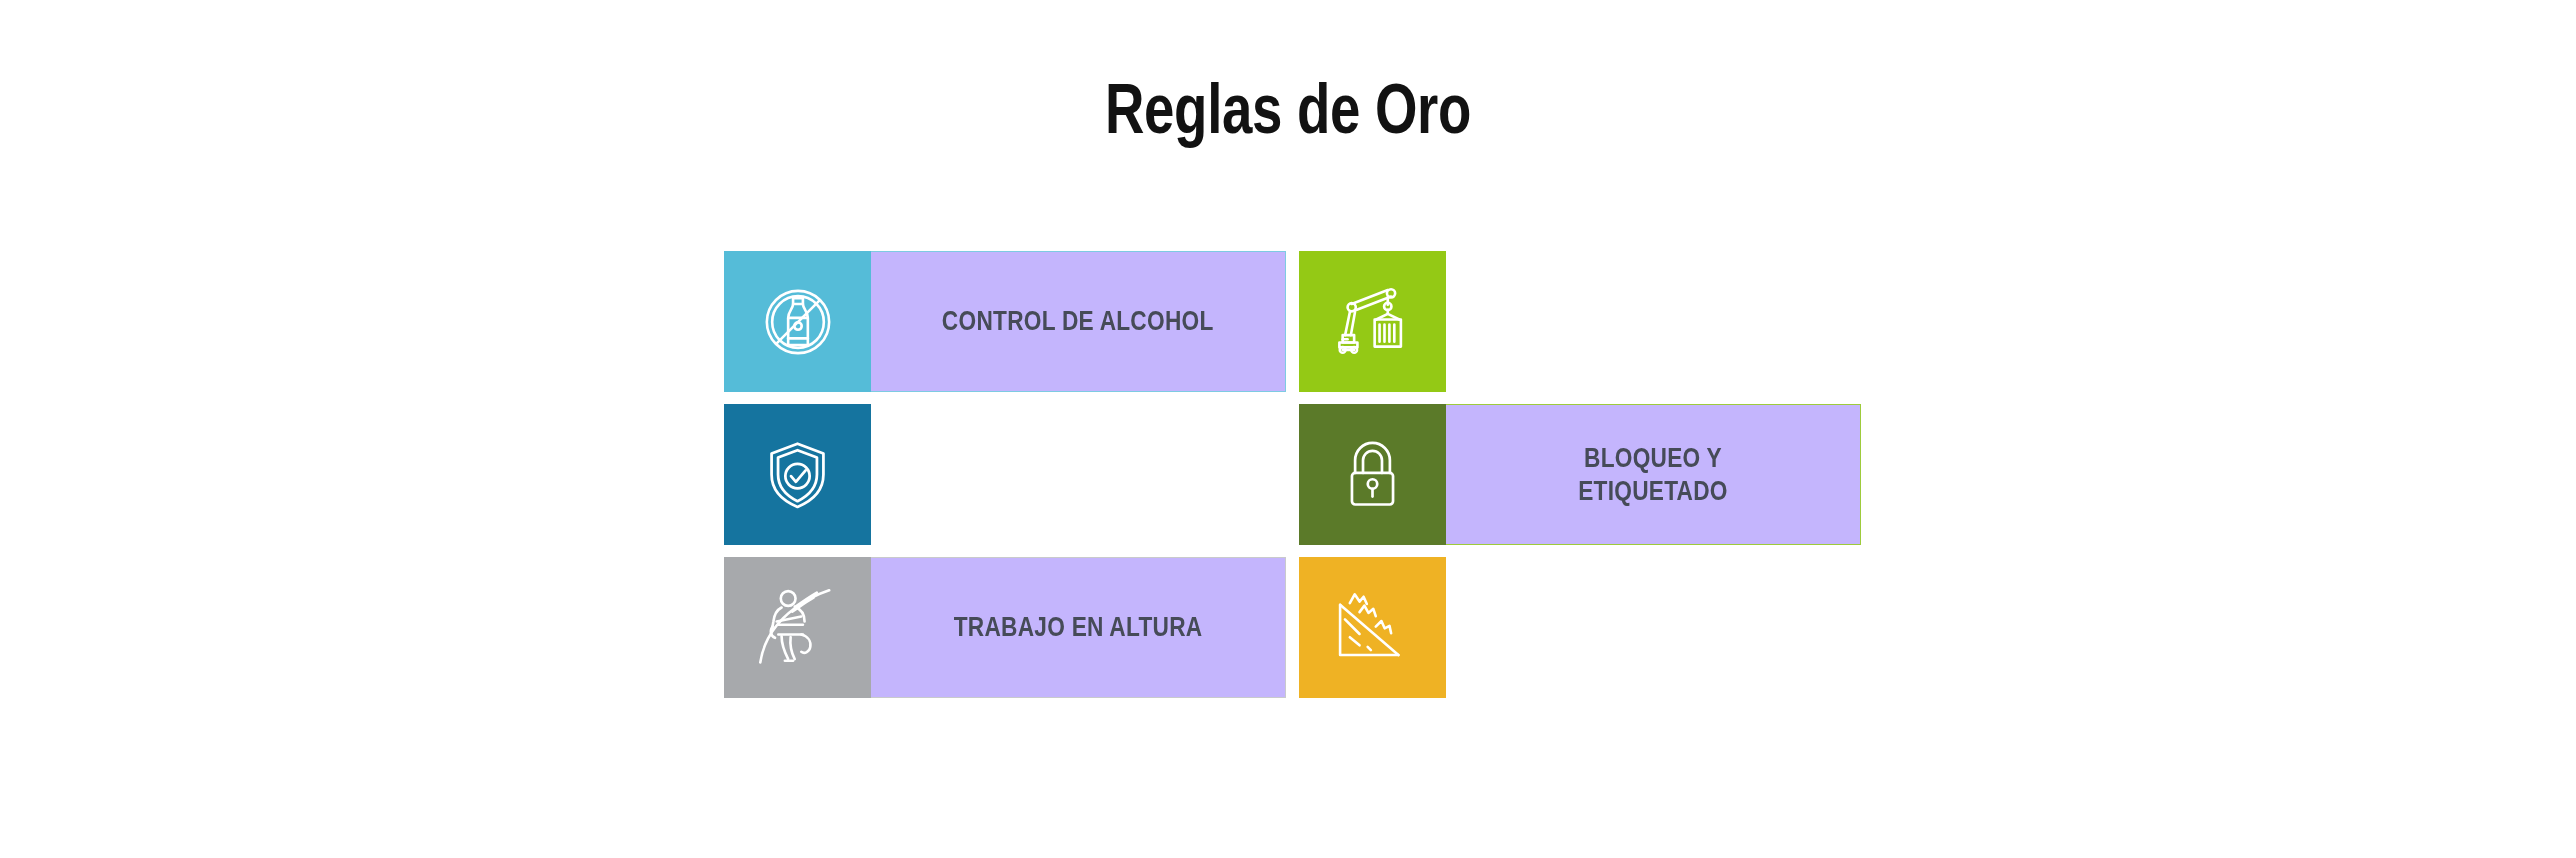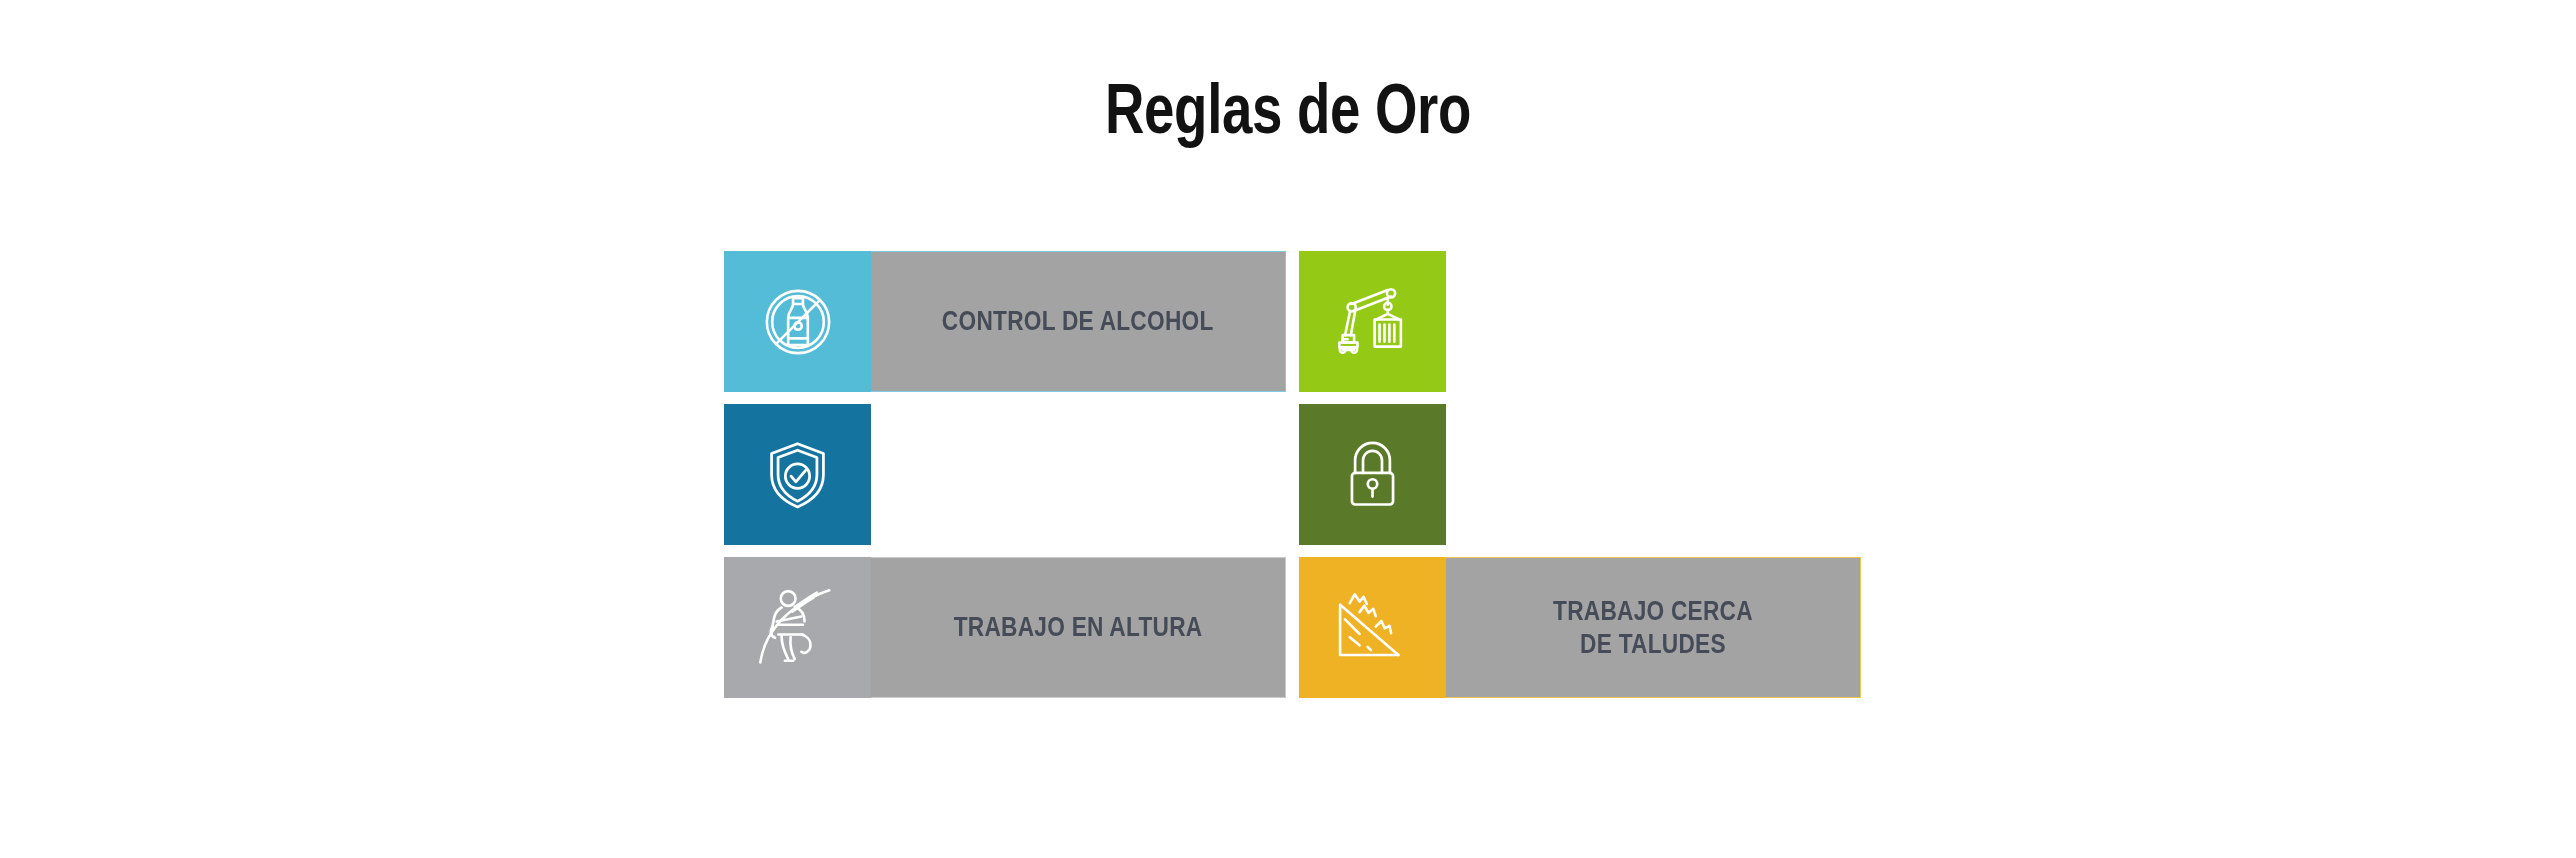--- a/index.html
+++ b/index.html
@@ -66,21 +66,21 @@
     justify-content: center;
   }
 
   .card-icon svg { display: block; }
 
   .card-body {
     flex: 1 1 auto;
     display: flex;
     align-items: center;
     justify-content: center;
-    background: #a3a3a3;
+    background: #c4b5fd;
     border-top: 1.7px solid #cfcfcf;
     border-right: 1.7px solid #cfcfcf;
     border-bottom: 1.7px solid #cfcfcf;
     padding: 4px 12px;
   }
 
   .card-label {
     font-family: "Liberation Sans Narrow", "Liberation Sans", sans-serif;
     font-size: 27px;
     font-weight: 700;
@@ -172,20 +172,24 @@
         <span>
           <svg width="79" height="79" viewBox="0 0 100 100" fill="none" stroke="#ffffff" stroke-width="3.4" stroke-linecap="round" stroke-linejoin="round">
             <path d="M28 48 V32 a22 22 0 0 1 44 0 v16"></path>
             <path d="M38 48 V32 a12 12 0 0 1 24 0 v16"></path>
             <rect x="24" y="48" width="52" height="40" rx="4"></rect>
             <circle cx="50" cy="62" r="6"></circle>
             <path d="M50 68 v10"></path>
           </svg>
         </span>
       </div>
+      <div class="card-body" style="border-color:#9ecb3b">
+        <div class="card-label">BLOQUEO Y
+ETIQUETADO</div>
+      </div>
     </div>
 
     <div class="card">
       <div class="card-icon" style="background:#a7a9ac">
         <span>
           <svg width="82" height="82" viewBox="0 0 100 100" fill="none" stroke="#ffffff" stroke-width="3.2" stroke-linecap="round" stroke-linejoin="round">
 
             <path d="M4 92 C8 66 22 44 46 26 C62 14 76 8 88 4"></path>
 
             <circle cx="38" cy="14" r="9"></circle>
@@ -224,21 +228,17 @@
             <path d="M22 20 l6 -11 l6 9 l5 -6 l4 9"></path>
             <path d="M34 31 l6 -8 l5 9 l6 -5 l3 9"></path>
             <path d="M54 49 l7 -7 l4 9 l6 -3 l2 9"></path>
 
             <path d="M16 40 L34 58"></path>
             <path d="M22 62 L34 72"></path>
             <path d="M44 74 L48 78"></path>
           </svg>
         </span>
       </div>
-      <div class="card-body" style="border-color:#f0c257">
-        <div class="card-label">TRABAJO CERCA
-DE TALUDES</div>
-      </div>
     </div>
 
   </div>
 </div>
 
 
 </body></html>

